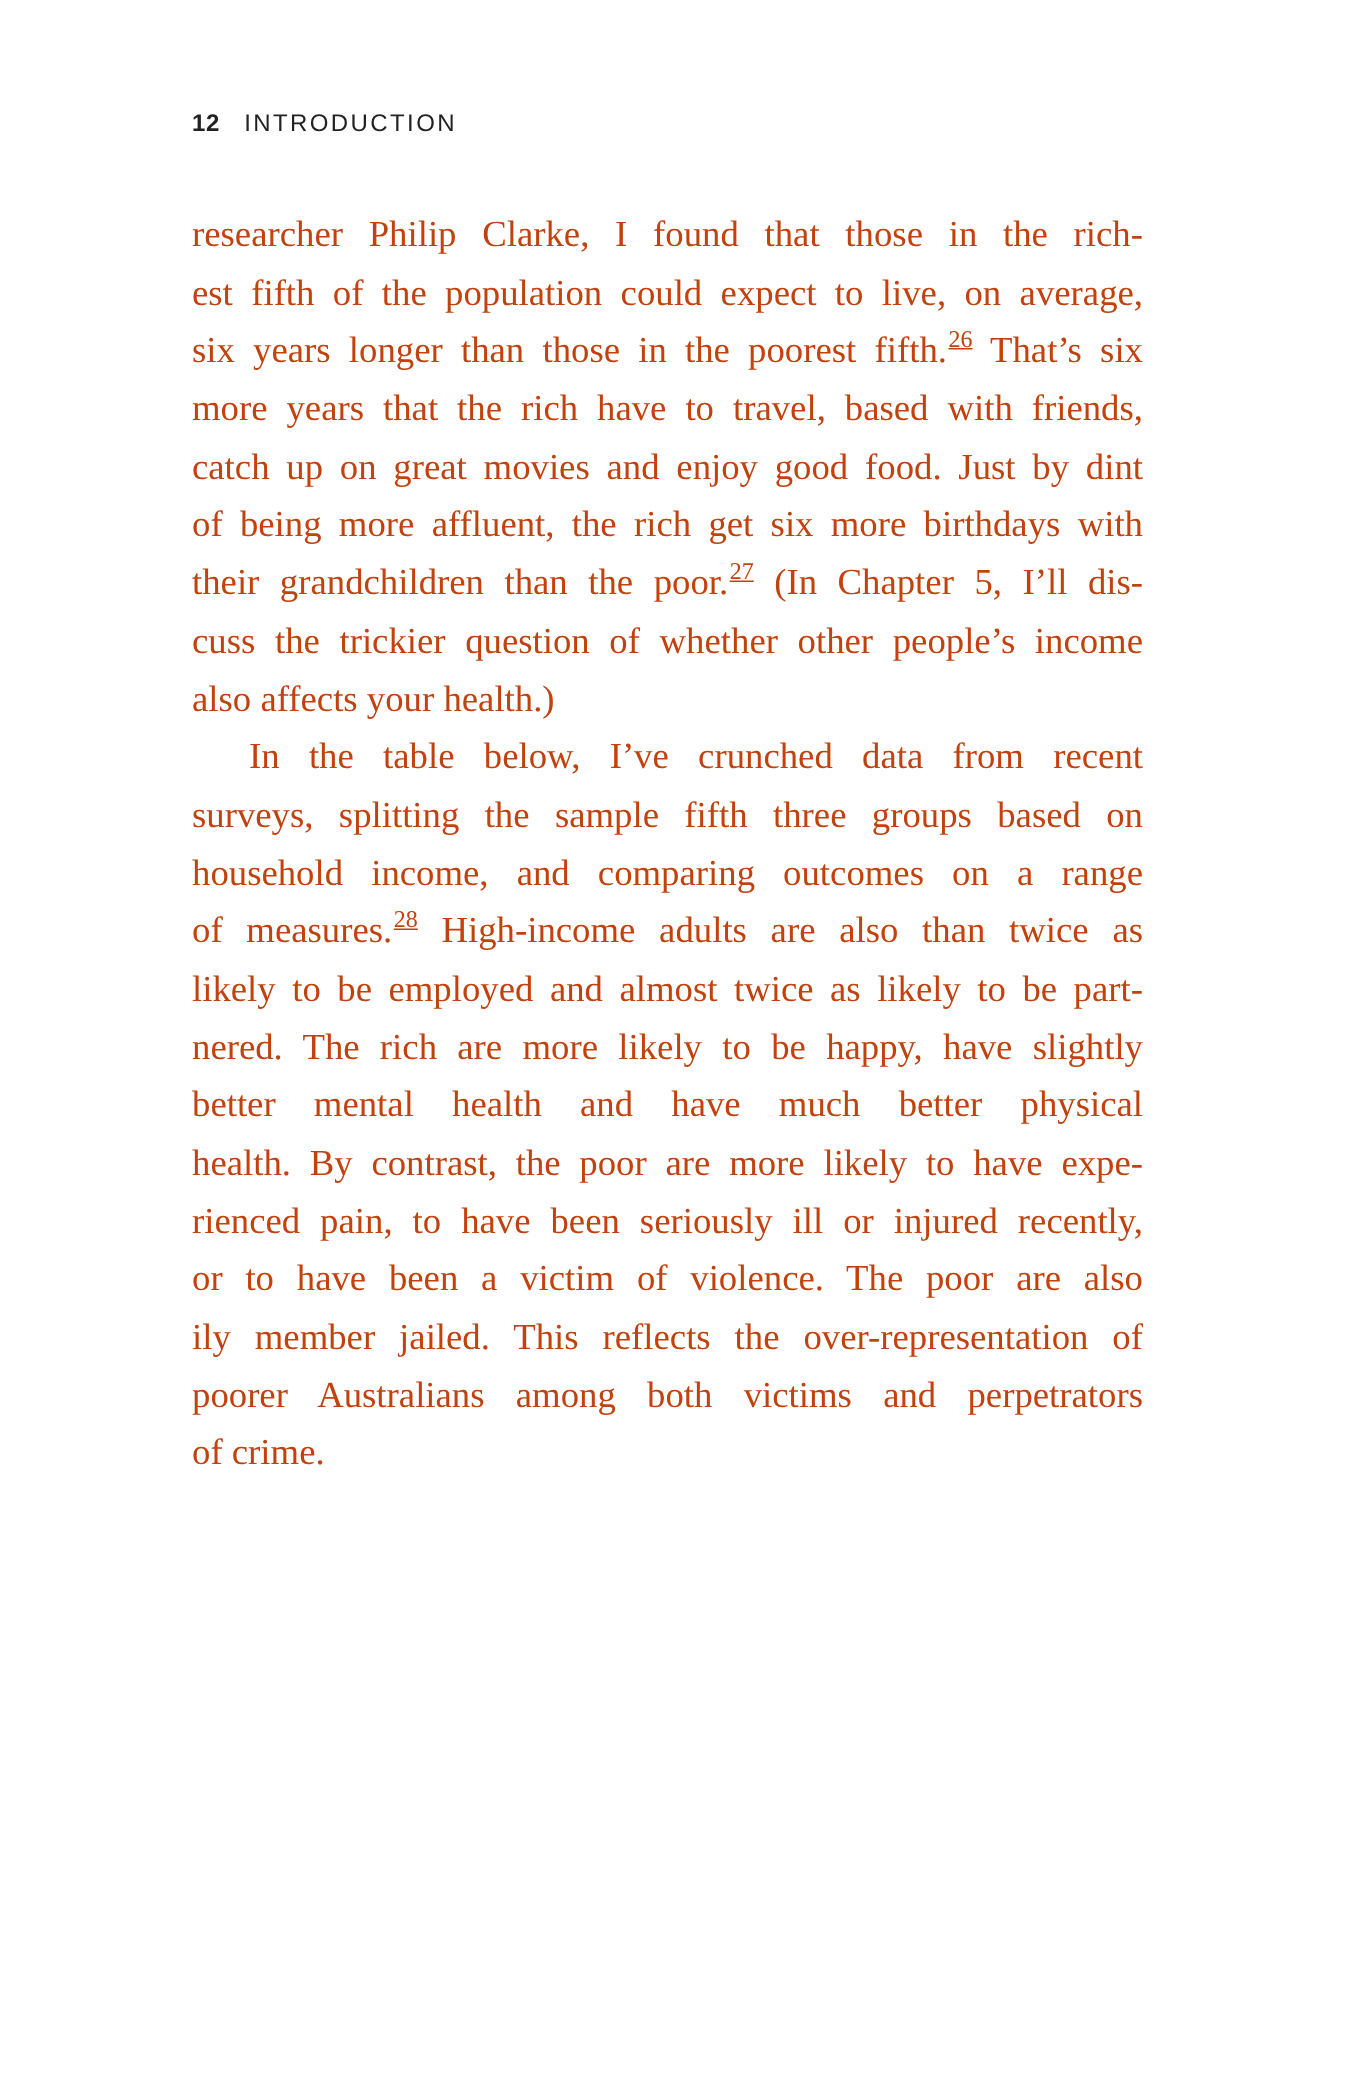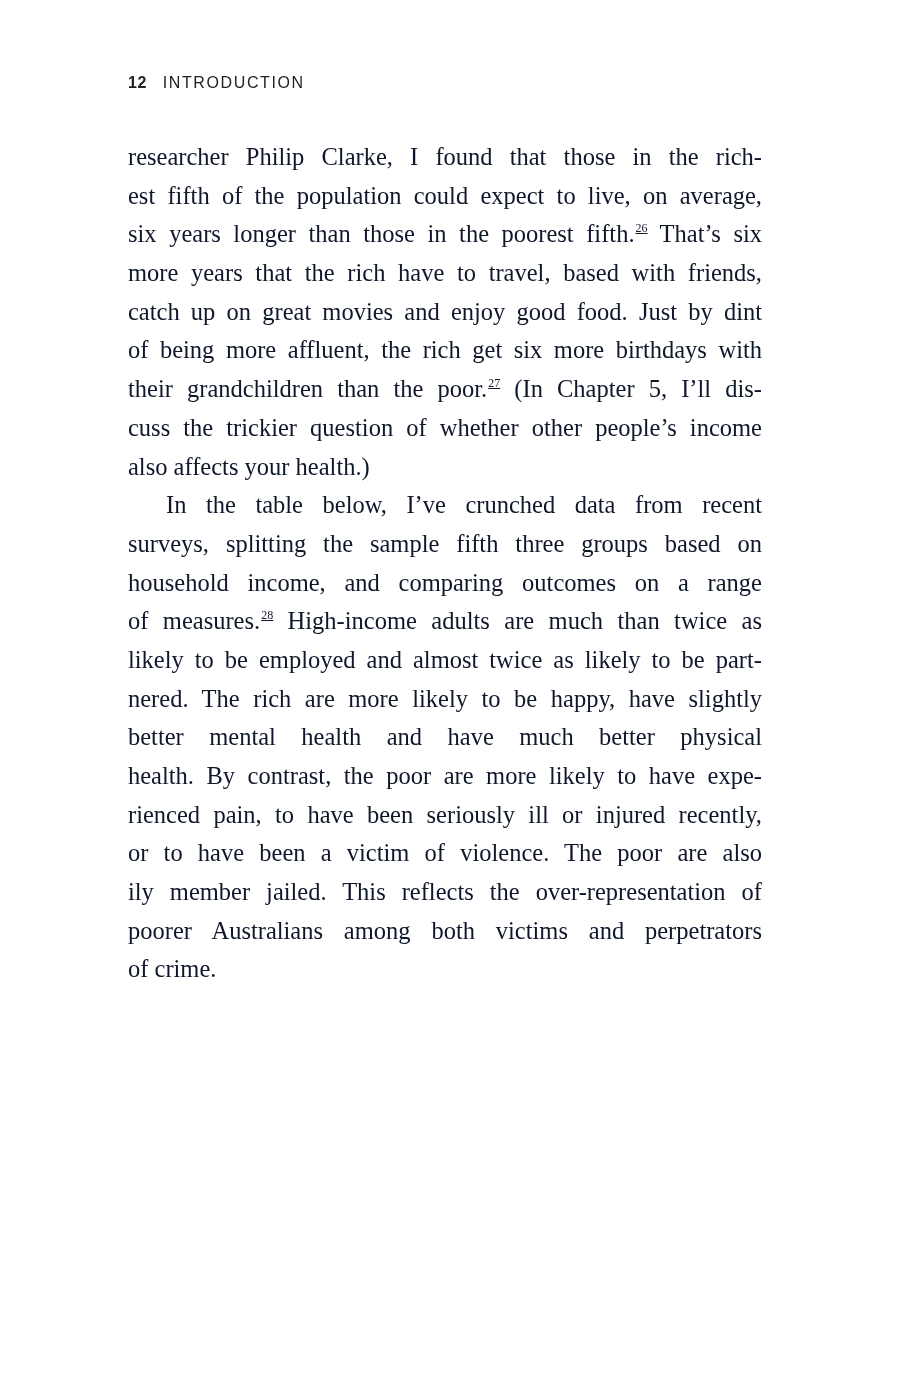--- a/index.html
+++ b/index.html
@@ -7,26 +7,26 @@
   .page { position: absolute; left: 0; top: 0; width: 900px; height: 1394px; background: #fff; }
   .running-head {
     position: absolute; left: 128px; top: 74px;
     font-family: "Liberation Sans", sans-serif;
     font-size: 16px; letter-spacing: 1.6px; color: #222;
   }
   .running-head .folio { font-weight: bold; margin-right: 16px; letter-spacing: 0.5px; }
   .body-text {
     position: absolute; left: 128px; top: 138px; width: 634px;
     font-family: "Liberation Serif", serif;
-    font-size: 24.5px; line-height: 38.7px; color: #0f172a;
+    font-size: 24.5px; line-height: 38.7px; color: #c2410c;
   }
   .line { display: block; white-space: nowrap; text-align: justify; text-align-last: justify; height: 38.7px; }
   .line.last { text-align-last: left; }
   .line.indent { padding-left: 38px; }
-  sup.fn { font-size: 12px; vertical-align: 0; position: relative; top: -10px; margin-left: 1px; text-decoration: underline; }
+  sup.fn { font-size: 16px; vertical-align: 0; position: relative; top: -10px; margin-left: 1px; text-decoration: underline; }
 </style>
 </head>
 <body>
 
 <div class="page">
   <div class="running-head">
     <span class="folio">12</span><span>INTRODUCTION</span>
   </div>
 
   <div class="body-text">
@@ -37,21 +37,21 @@
     <span class="line">more years that the rich have to travel, based with friends,</span>
     <span class="line">catch up on great movies and enjoy good food. Just by dint</span>
     <span class="line">of being more affluent, the rich get six more birthdays with</span>
     <span class="line"><span>their grandchildren than the poor.</span><sup class="fn">27</sup><span> (In Chapter 5, I’ll dis-</span></span>
     <span class="line">cuss the trickier question of whether other people’s income</span>
     <span class="line last">also affects your health.)</span>
 
     <span class="line indent">In the table below, I’ve crunched data from recent</span>
     <span class="line">surveys, splitting the sample fifth three groups based on</span>
     <span class="line">household income, and comparing outcomes on a range</span>
-    <span class="line"><span>of measures.</span><sup class="fn">28</sup><span> High-income adults are much than twice as</span></span>
+    <span class="line"><span>of measures.</span><sup class="fn">28</sup><span> High-income adults are also than twice as</span></span>
     <span class="line">likely to be employed and almost twice as likely to be part-</span>
     <span class="line">nered. The rich are more likely to be happy, have slightly</span>
     <span class="line">better mental health and have much better physical</span>
     <span class="line">health. By contrast, the poor are more likely to have expe-</span>
     <span class="line">rienced pain, to have been seriously ill or injured recently,</span>
     <span class="line">or to have been a victim of violence. The poor are also</span>
     <span class="line">ily member jailed. This reflects the over-representation of</span>
     <span class="line">poorer Australians among both victims and perpetrators</span>
     <span class="line last">of crime.</span>
   </div>

